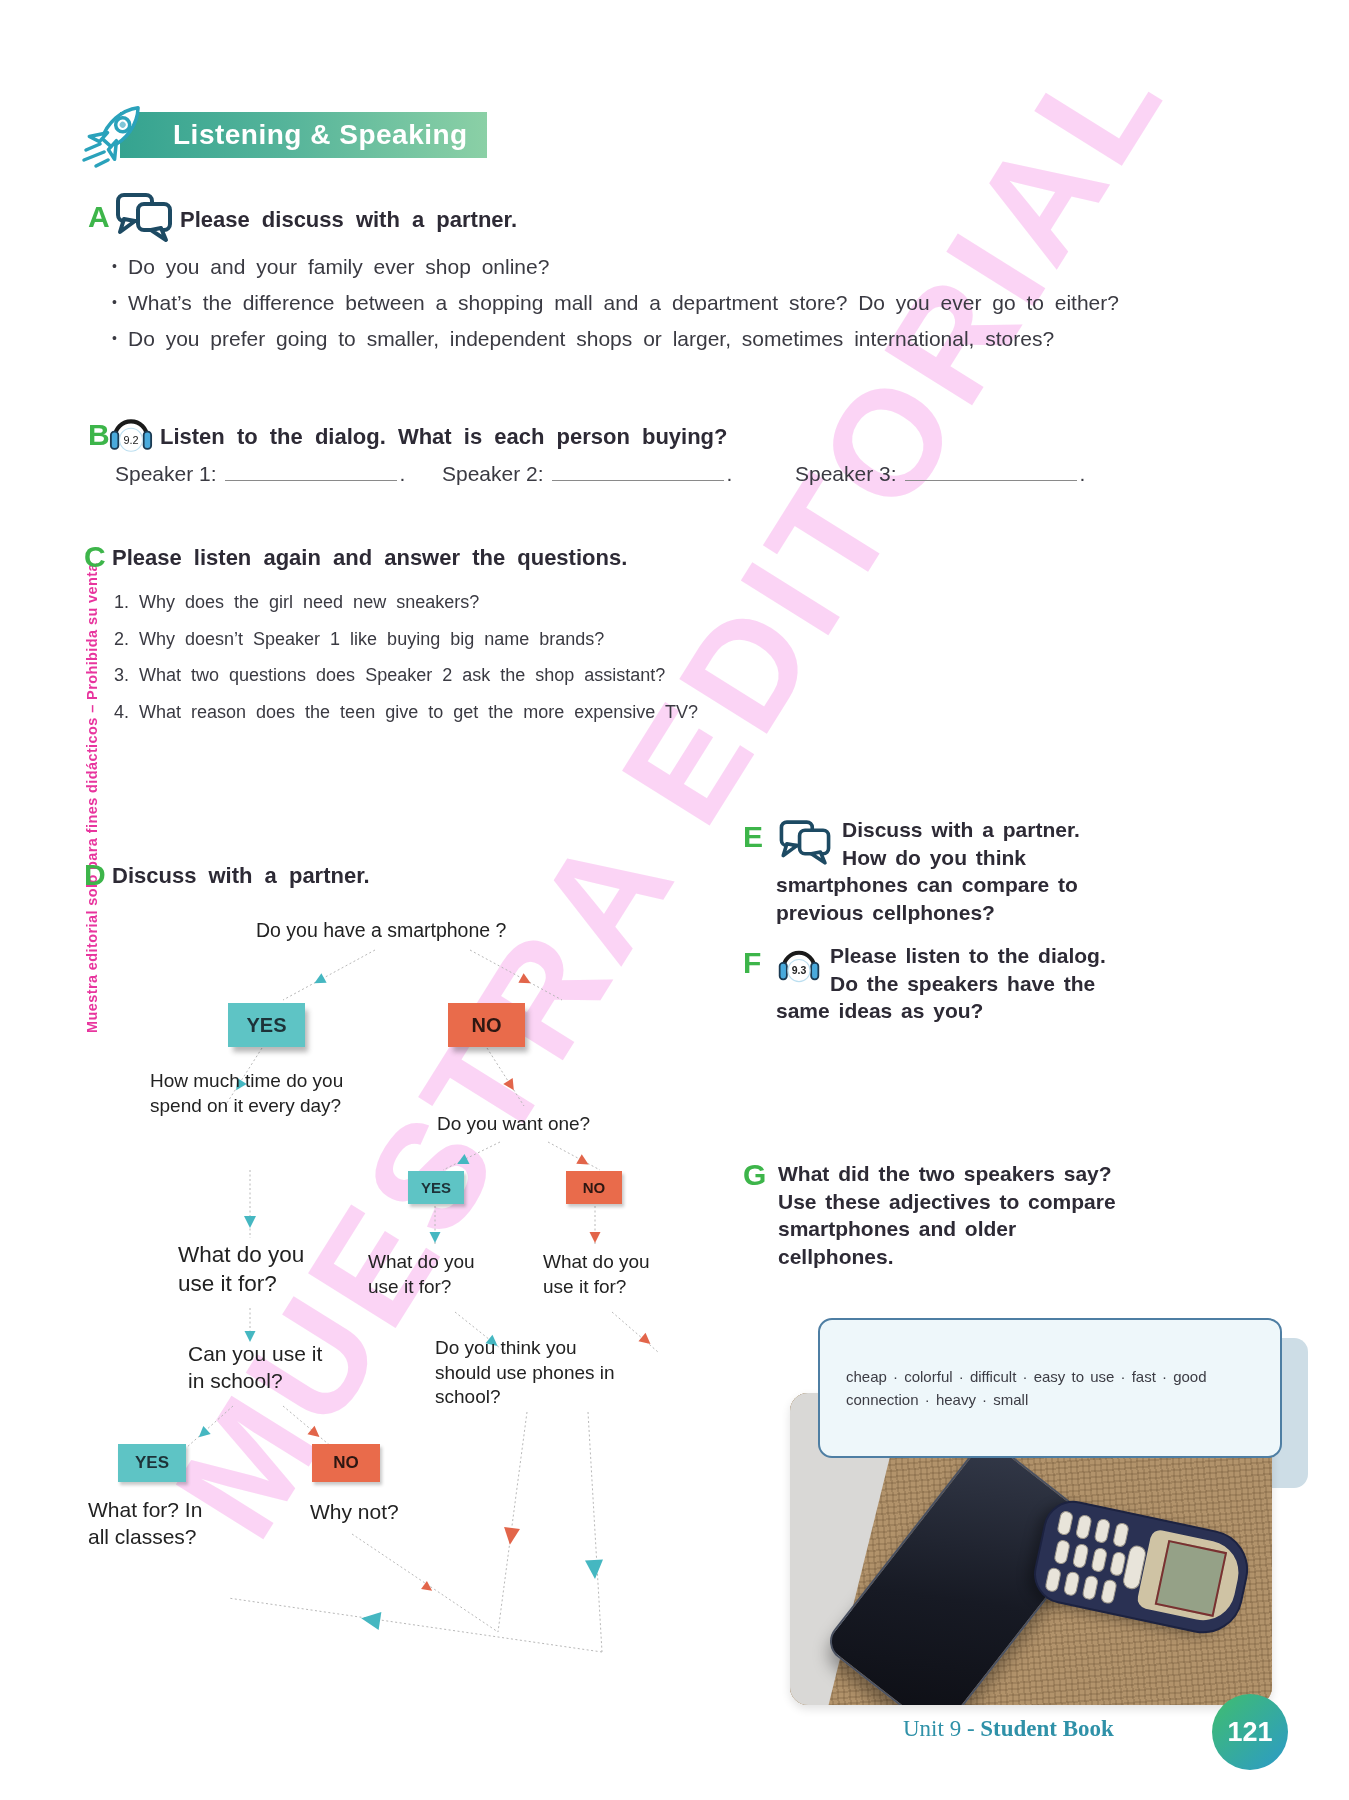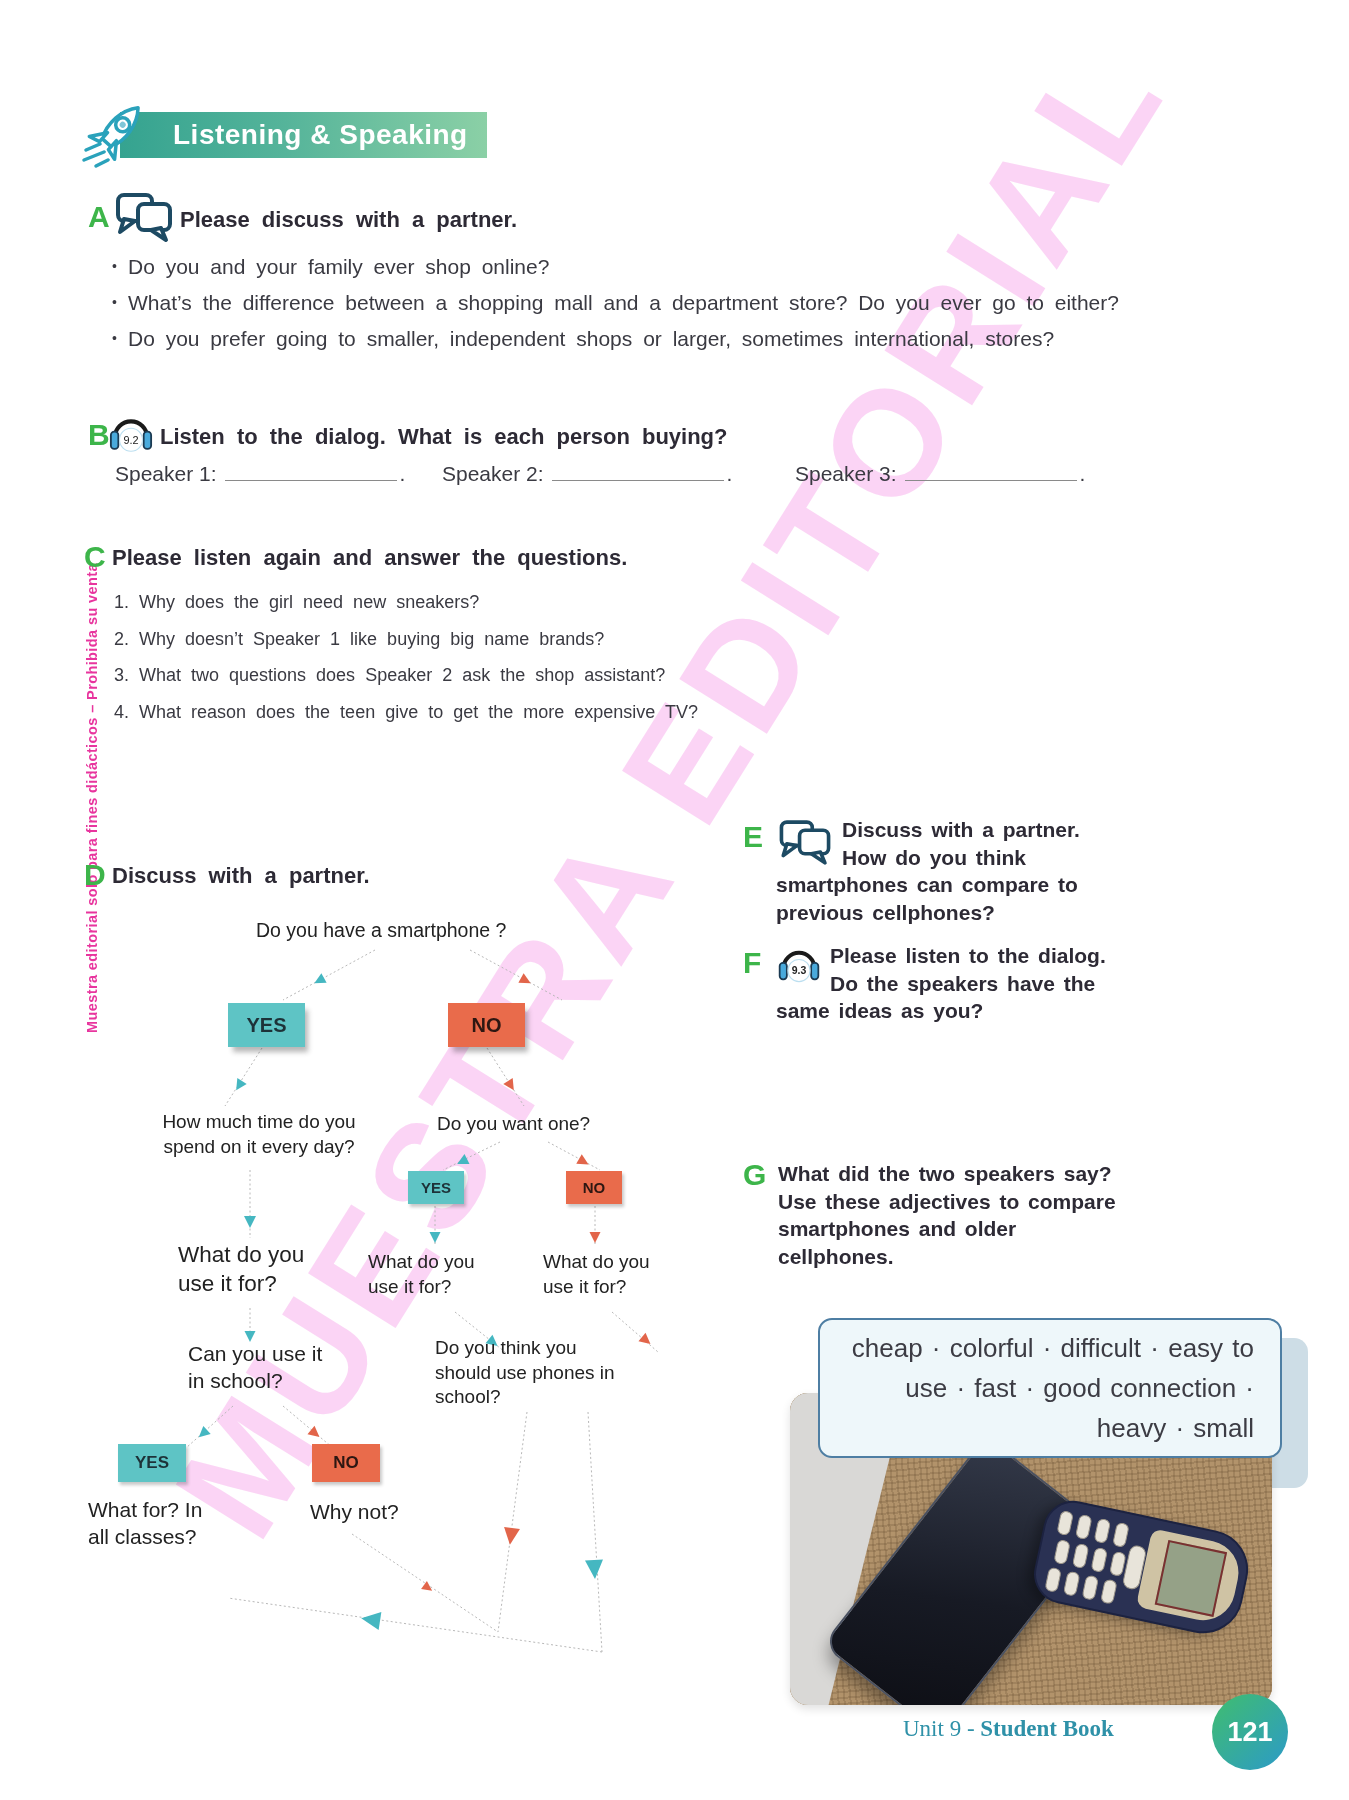--- a/index.html
+++ b/index.html
@@ -67,21 +67,21 @@
            border-radius:32px 32px 10px 10px;}
   .nk-screen{position:absolute;left:8px;top:16px;width:62px;height:56px;background:#95a187;
              border:2px solid #7a3030;}
   .nk-nav{position:absolute;left:29px;top:102px;width:42px;height:15px;background:#e8e4da;
           border-radius:8px;border:1px solid #9a9489;}
   .nk-btn{position:absolute;width:22px;height:11px;background:#e8e4da;border-radius:6px;
           border:1px solid #9a9489;}
   .wordbox{position:absolute;left:818px;top:1318px;width:464px;height:140px;background:#eef7fa;
            border:2px solid #4e7ea3;border-radius:14px;z-index:3;display:flex;align-items:center;
            justify-content:center;box-sizing:border-box;padding:10px 26px;}
-  .wordbox span{font-size:26px;color:#3c3c44;text-align:right;line-height:1.55;word-spacing:2px;}
+  .wordbox span{font-size:15px;color:#3c3c44;text-align:left;line-height:1.55;word-spacing:2px;}
   
   .footer-txt{position:absolute;left:903px;top:1716px;font-size:23px;color:#2f91a8;z-index:2;white-space:nowrap;font-family:Liberation Serif, serif;}
   .footer-txt b{font-weight:bold;}
   .page-circle{position:absolute;left:1212px;top:1694px;width:76px;height:76px;border-radius:50%;
                background:linear-gradient(135deg,#3eba77 10%,#2d9cc4 95%);color:#fff;font-weight:bold;
                font-size:27px;display:flex;align-items:center;justify-content:center;z-index:2;}
 </style>
 </head>
 <body>
 
@@ -190,21 +190,21 @@
     <polygon class="ah-o" points="0,-5.5 11,0 0,5.5" transform="translate(311,1430) rotate(40)"></polygon>
     <polygon class="ah-o" points="0,-8 17,0 0,8" transform="translate(512,1528) rotate(97)"></polygon>
     <polygon class="ah-t" points="0,-9 19,0 0,9" transform="translate(594,1560) rotate(87)"></polygon>
     <polygon class="ah-t" points="0,-9 19,0 0,9" transform="translate(380,1621) rotate(188.7)"></polygon>
     <polygon class="ah-o" points="0,-5 10,0 0,5" transform="translate(424,1585) rotate(35.5)"></polygon>
   </svg>
 
   <div class="fc-q" style="left:256px;top:918px;font-size:19.5px;white-space:nowrap">Do you have a smartphone ?</div>
   <div class="sticky big teal" style="left:228px;top:1003px">YES</div>
   <div class="sticky big orange" style="left:448px;top:1003px">NO</div>
-  <div class="fc-q" style="left:150px;top:1110px;width:218px;text-align:center">How much time do you spend on it every day?</div>
+  <div class="fc-q" style="left:150px;top:1069px;width:218px;text-align:left">How much time do you spend on it every day?</div>
   <div class="fc-q" style="left:437px;top:1112px;white-space:nowrap">Do you want one?</div>
   <div class="sticky small teal" style="left:408px;top:1171px">YES</div>
   <div class="sticky small orange" style="left:566px;top:1171px">NO</div>
   <div class="fc-q" style="left:178px;top:1240px;width:145px;font-size:22.5px">What do you use it for?</div>
   <div class="fc-q" style="left:368px;top:1250px;width:125px">What do you use it for?</div>
   <div class="fc-q" style="left:543px;top:1250px;width:125px">What do you use it for?</div>
   <div class="fc-q" style="left:188px;top:1340px;width:135px;font-size:21px">Can you use it in school?</div>
   <div class="fc-q" style="left:435px;top:1336px;width:185px">Do you think you should use phones in school?</div>
   <div class="sticky mid teal" style="left:118px;top:1444px">YES</div>
   <div class="sticky mid orange" style="left:312px;top:1444px">NO</div>

